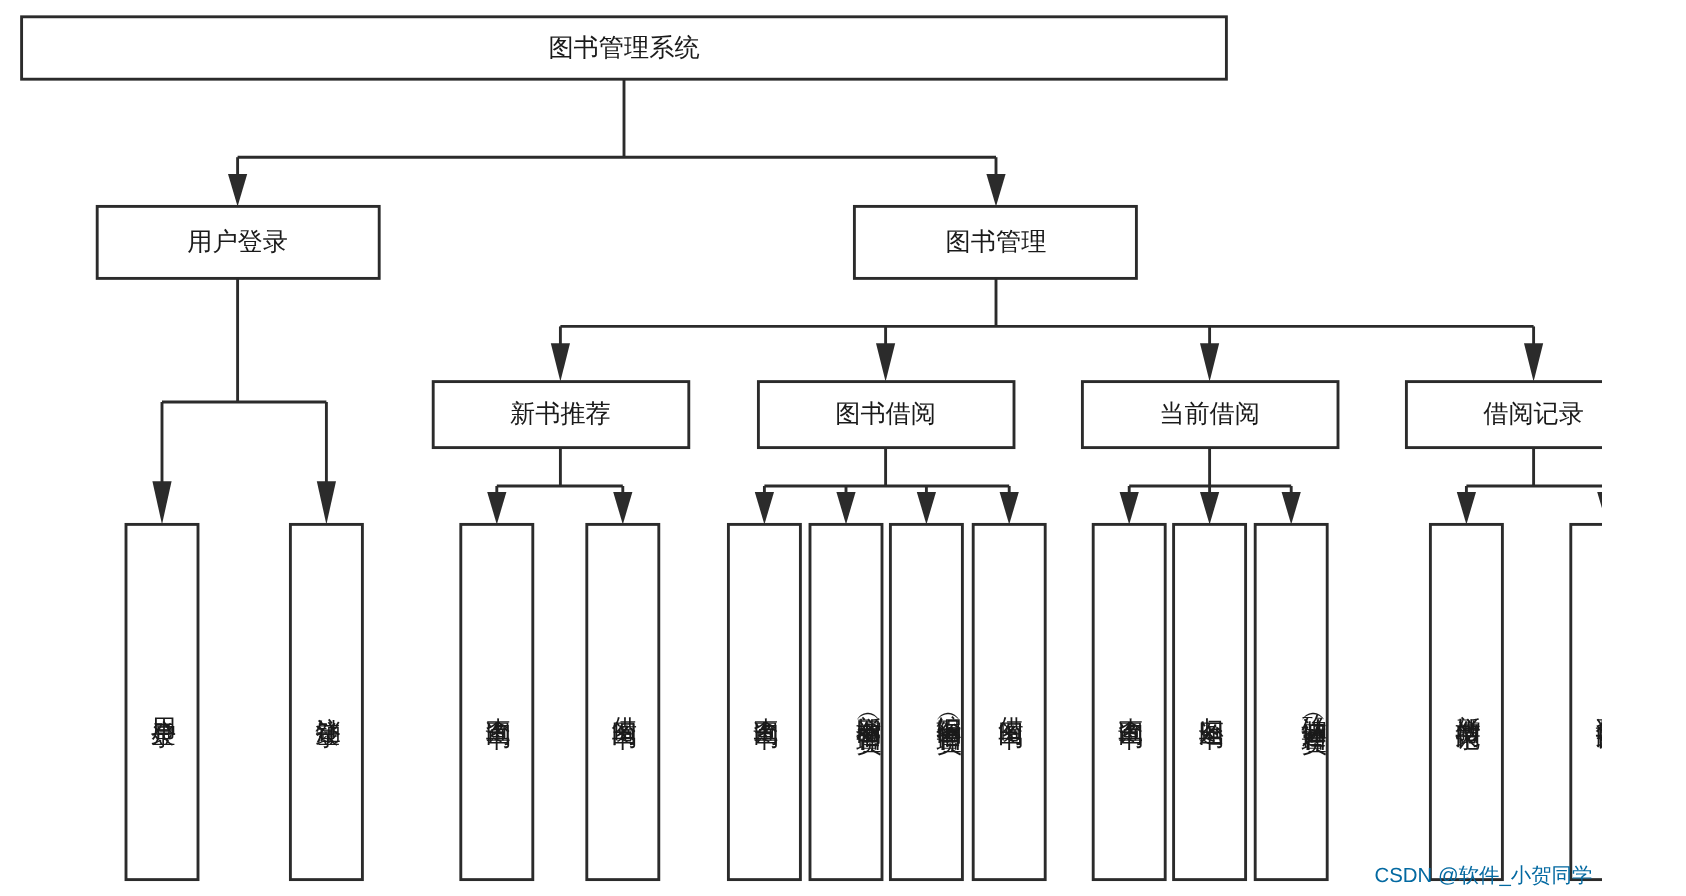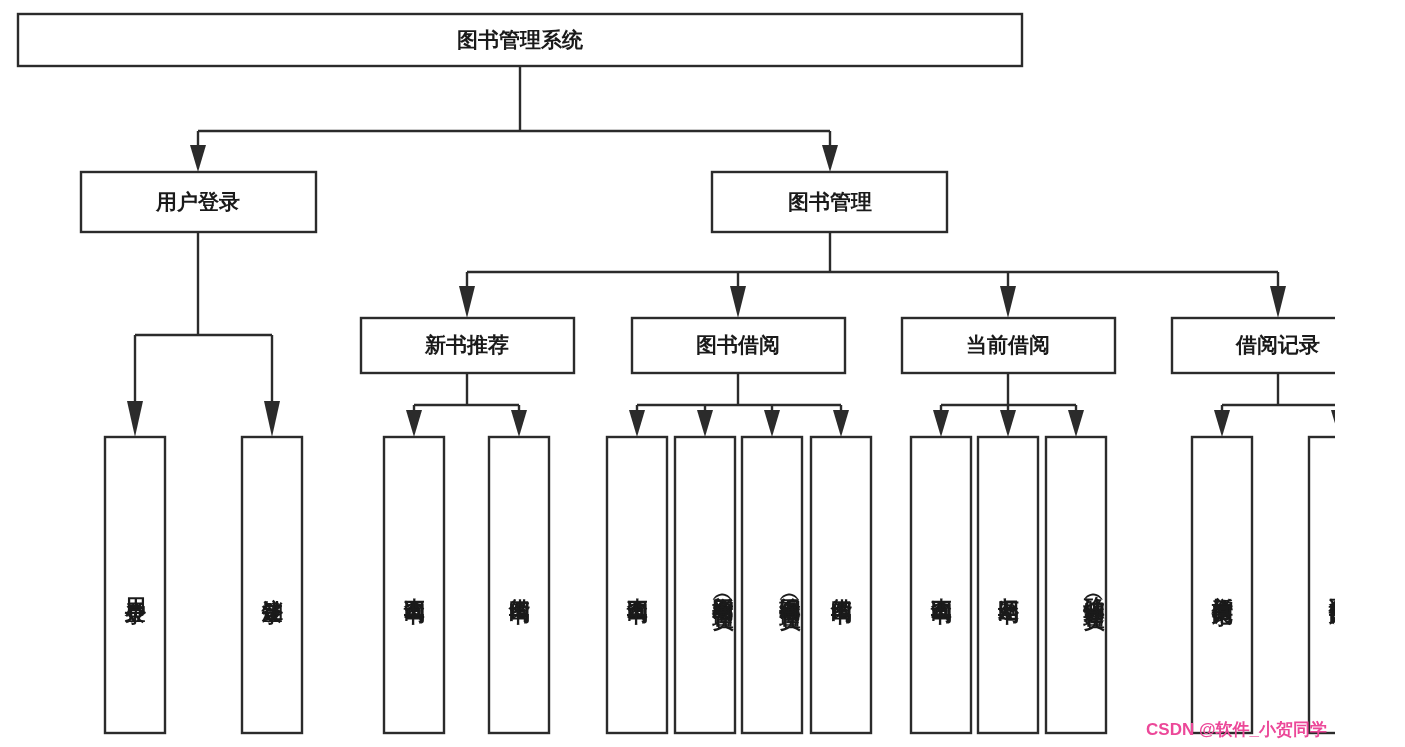--- a/index.html
+++ b/index.html
@@ -10,21 +10,20 @@
   }
   body {
     font-family: "Liberation Sans", "DejaVu Sans", sans-serif;
   }
   #canvas {
     position: relative;
     width: 1335px;
     height: 747px;
     background: #ffffff;
     overflow: hidden;
-    font-weight: bold;
   }
   #diagram-svg {
     position: absolute;
     left: 0;
     top: 0;
     width: 1405px;
     height: 747px;
   }
   .node-box {
     fill: #ffffff;
@@ -71,21 +70,21 @@
     display: flex;
     align-items: flex-start;
     justify-content: center;
   }
   .watermark {
     position: absolute;
     right: 8px;
     bottom: 6px;
     font-family: "Liberation Sans", "DejaVu Sans", sans-serif;
     font-size: 17px;
-    color: #ec4899;
+    color: #0369a1;
     white-space: nowrap;
     pointer-events: none;
   }
 </style>
 </head>
 <body>
 
 <div id="canvas">
 
   <svg id="diagram-svg" viewBox="0 0 1405 747">

